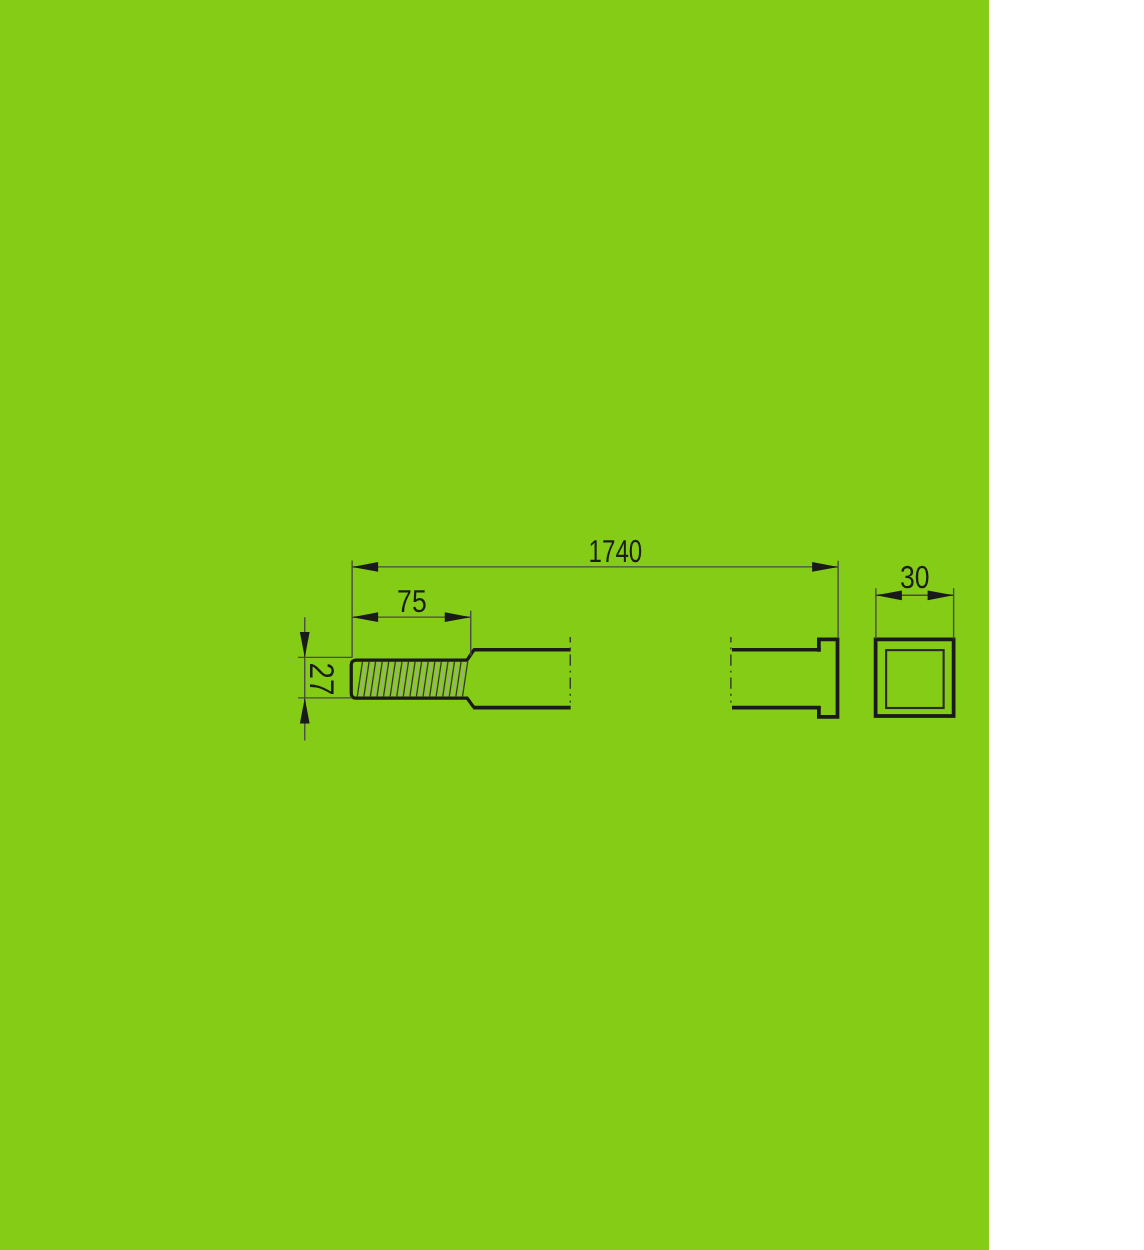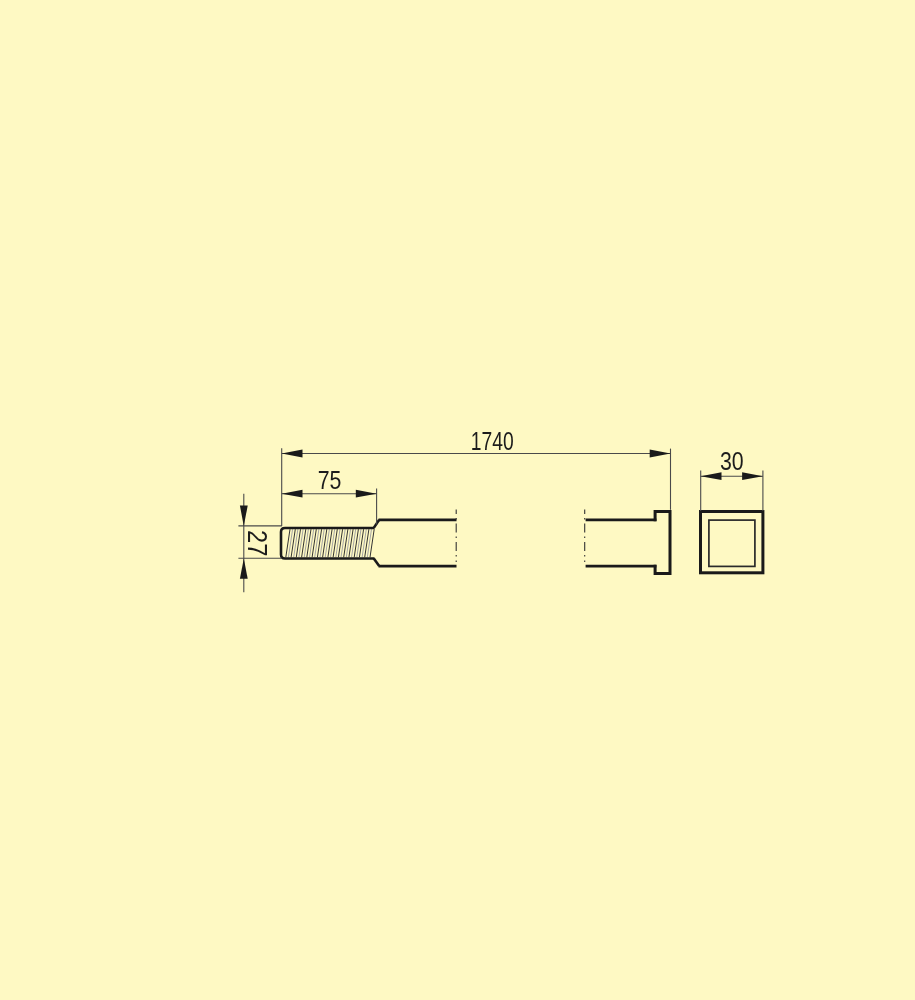--- a/index.html
+++ b/index.html
@@ -1,16 +1,16 @@
 <!DOCTYPE html>
 <html><head>
 <meta charset="utf-8">
 <style>
   html,body{margin:0;padding:0;background:#ffffff;}
-  .page{width:915px;height:1000px;position:relative;overflow:hidden;background:#fef9c3;will-change:transform;}
+  .page{width:791px;height:1000px;position:relative;overflow:hidden;background:#84cc16;will-change:transform;}
   svg{position:absolute;top:0;left:0;}
   text{font-family:"Liberation Sans",sans-serif;fill:#1c1c1c;}
 </style>
 </head>
 <body>
 <div class="page">
 <svg width="915" height="1000" viewBox="0 0 915 1000">
 
   <g stroke-width="1">
     <line x1="290.0" y1="529.2" x2="285.8" y2="557.3" stroke="#333333"></line>

